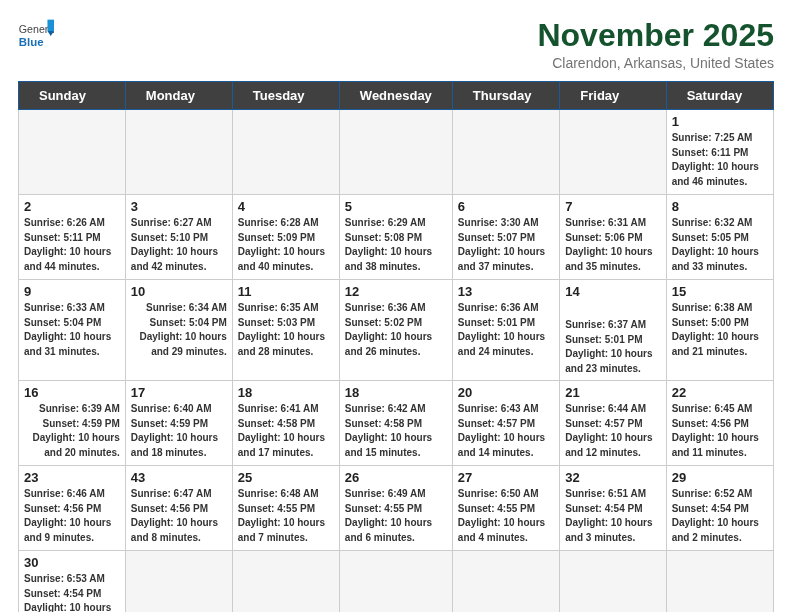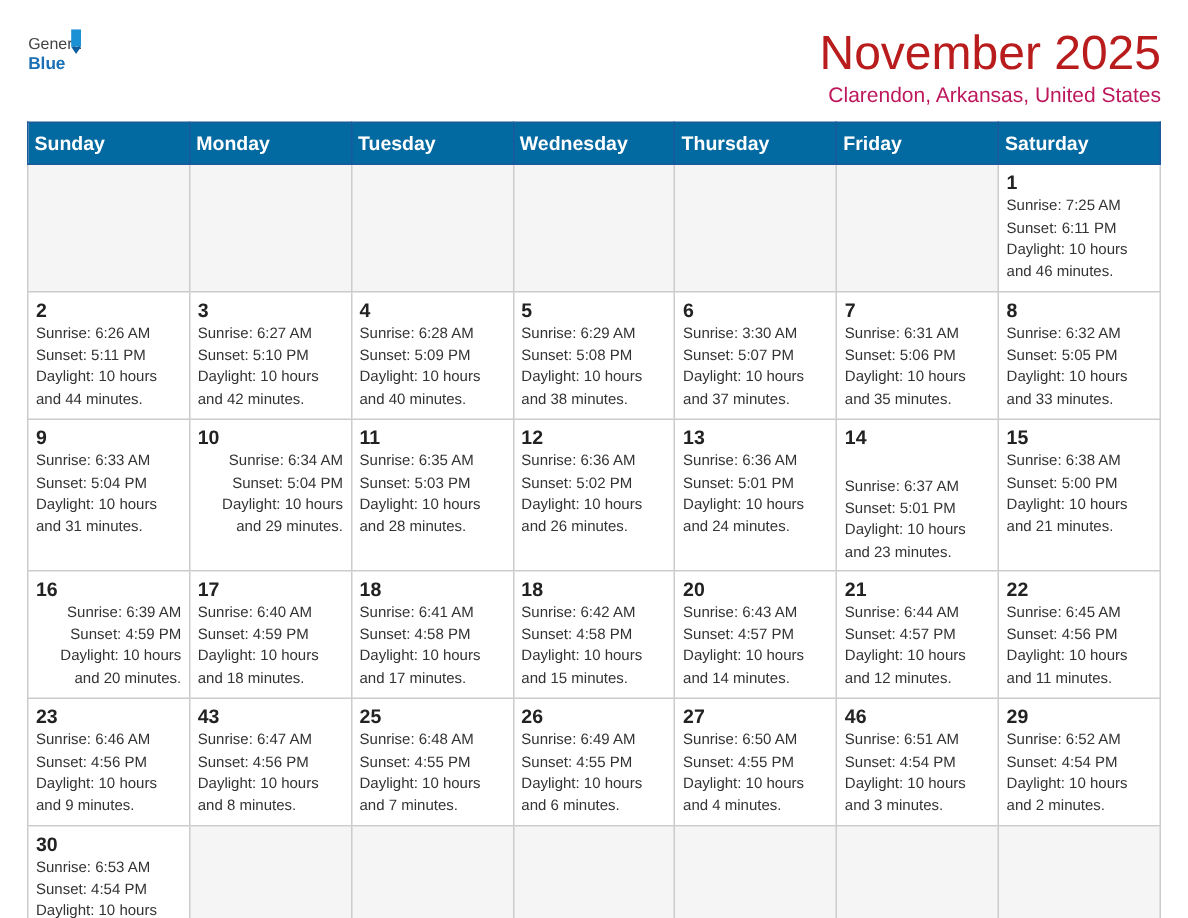--- a/index.html
+++ b/index.html
@@ -33,40 +33,40 @@
     }
     .logo-icon {
       width: 36px;
       height: 36px;
     }
     .title-block {
       text-align: right;
     }
     .month-title {
       font-size: 32px;
-      font-weight: normal;
-      color: #b91c1c;
+      font-weight: bold;
+      color: #14532d;
       line-height: 1.1;
     }
     .location {
       font-size: 14px;
-      color: #be185d;
+      color: #737373;
       margin-top: 2px;
     }
     .calendar {
       width: 100%;
       border-collapse: collapse;
       border: 1px solid #ccc;
     }
     .calendar th {
-      background: #0369a1;
+      background: #404040;
       color: #fff;
       font-size: 13px;
       font-weight: bold;
-      padding: 6px 4px;
+      padding: 6px 20px;
       text-align: left;
       border: 1px solid #1a5a9a;
     }
     .calendar td {
       border: 1px solid #ccc;
       vertical-align: top;
       padding: 4px 5px;
       width: calc(100%/7);
       min-height: 80px;
       background: #fff;
@@ -77,20 +77,21 @@
     .day-num {
       font-size: 13px;
       font-weight: bold;
       color: #222;
       margin-bottom: 2px;
     }
     .day-info {
       font-size: 10px;
       color: #333;
       line-height: 1.45;
+      font-weight: bold;
     }
     .week-row td {
       height: 85px;
     }
     .last-row td {
       height: 75px;
     }
   </style>
 </head>
 <body>
@@ -298,21 +299,21 @@
 Sunset: 4:55 PM
 Daylight: 10 hours and 6 minutes.</div>
           </td>
           <td>
             <div class="day-num">27</div>
             <div class="day-info" style="white-space: pre-line;">Sunrise: 6:50 AM
 Sunset: 4:55 PM
 Daylight: 10 hours and 4 minutes.</div>
           </td>
           <td>
-            <div class="day-num">46</div>
+            <div class="day-num">32</div>
             <div class="day-info" style="white-space: pre-line;">Sunrise: 6:51 AM
 Sunset: 4:54 PM
 Daylight: 10 hours and 3 minutes.</div>
           </td>
           <td>
             <div class="day-num">29</div>
             <div class="day-info" style="white-space: pre-line;">Sunrise: 6:52 AM
 Sunset: 4:54 PM
 Daylight: 10 hours and 2 minutes.</div>
           </td>

